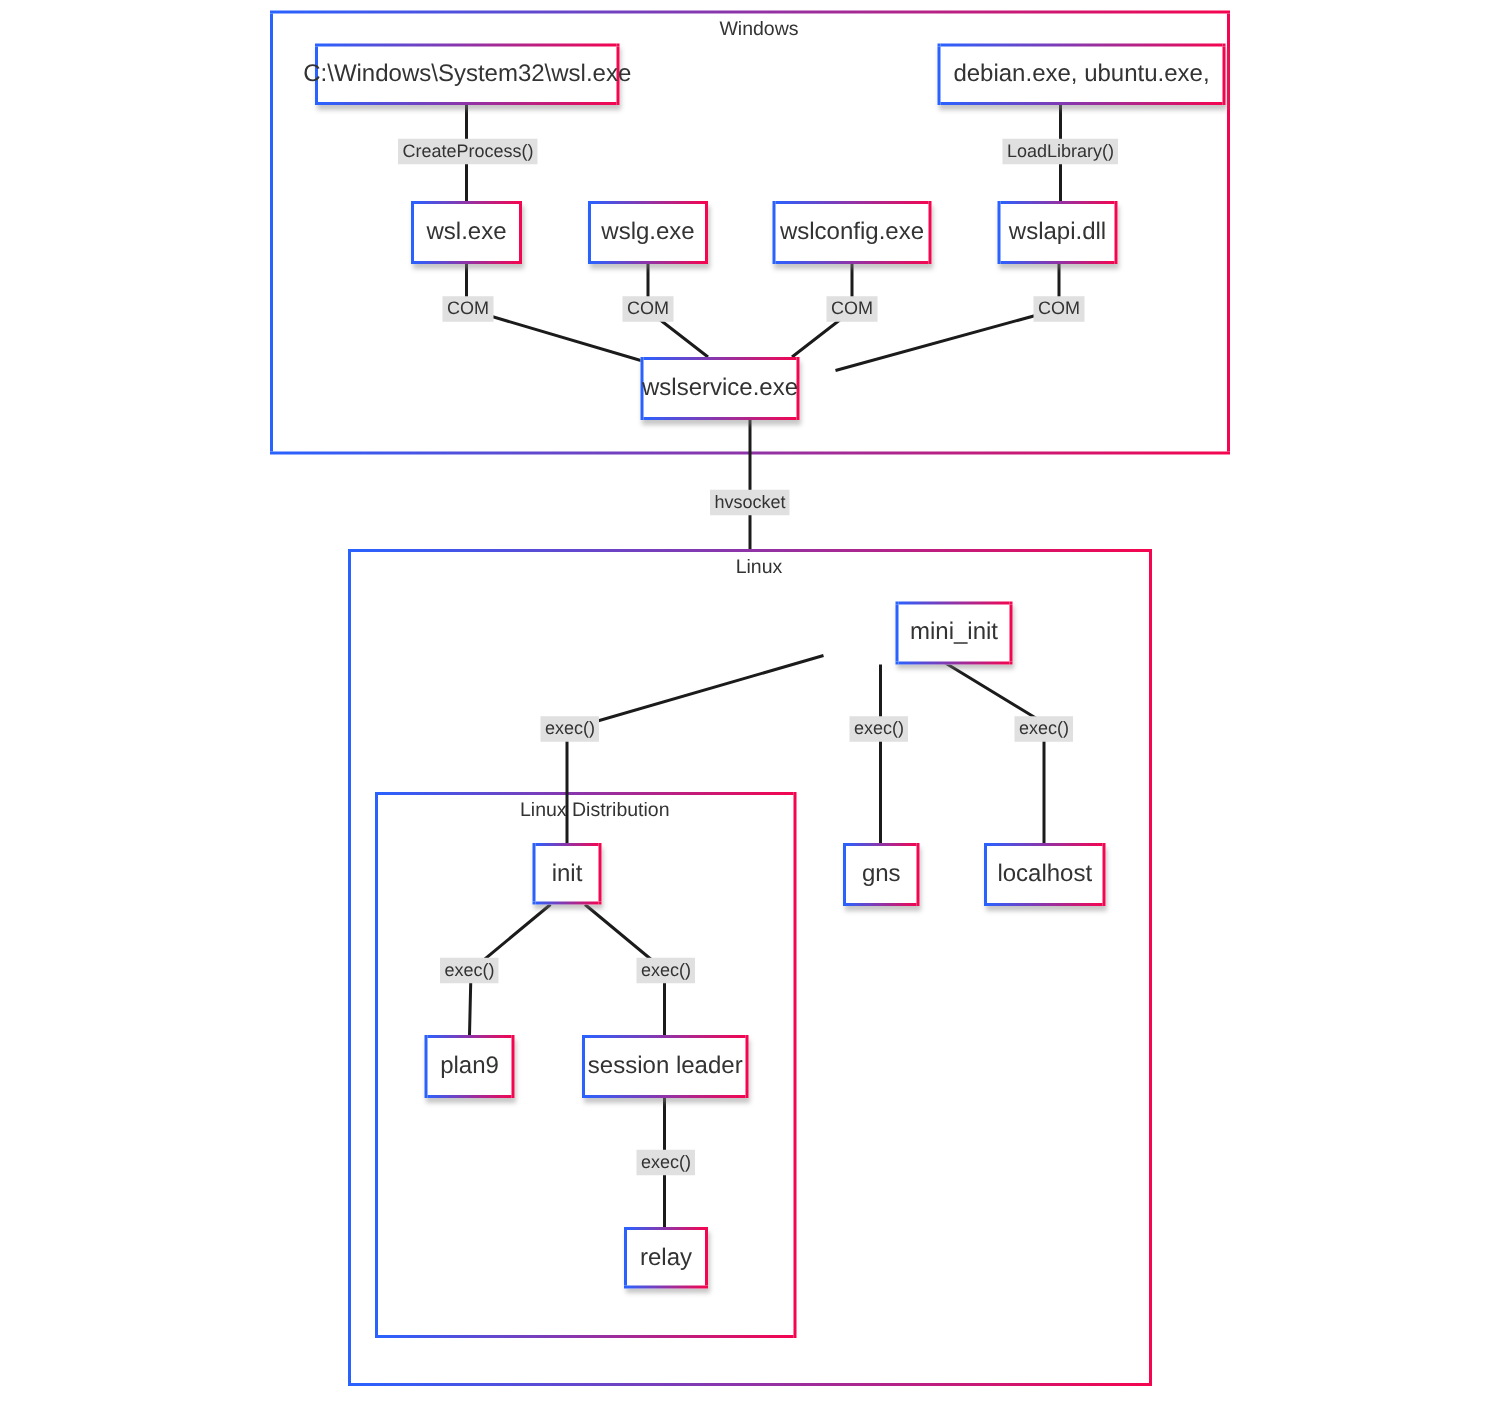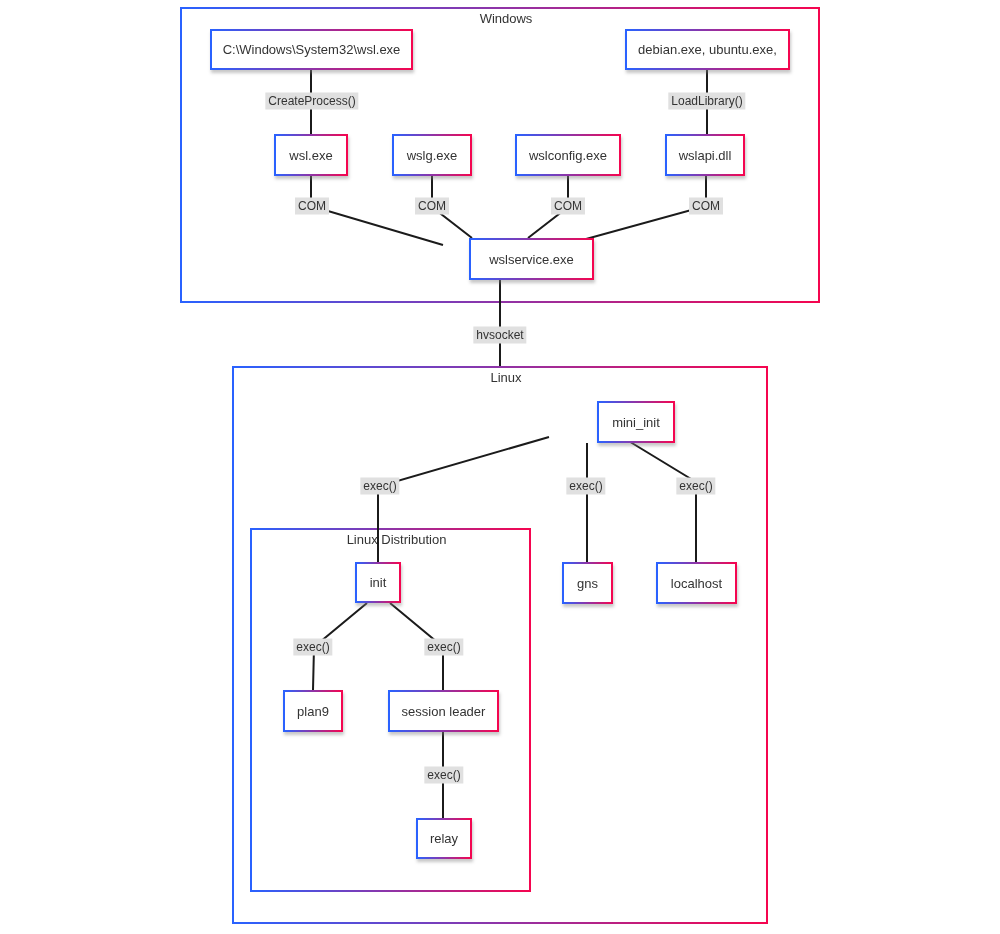--- a/index.html
+++ b/index.html
@@ -48,21 +48,21 @@
   }
   .node {
     position: absolute;
     display: flex;
     align-items: center;
     justify-content: center;
     background: #ffffff;
     border: 2px solid;
     border-image: linear-gradient(90deg, var(--grad-start), var(--grad-end)) 1;
     box-shadow: 1px 3px 3px rgba(130,130,130,0.45);
-    font-size: 13px;
+    font-size: 16px;
     color: var(--text-color);
     white-space: nowrap;
   }
   .edge-label {
     position: absolute;
     transform: translate(-50%, -50%);
     background: var(--label-bg);
     padding: 1px 3px;
     font-size: 12px;
     line-height: 15px;
@@ -100,41 +100,41 @@
     <polyline points="627,440 696,482 696,562"></polyline>
     <polyline points="367,603 314,647 313,690"></polyline>
     <polyline points="390,603 443,647 443,690"></polyline>
     <polyline points="443,732 443,818"></polyline>
   </svg>
 
   <div class="node" style="left:210px; top:29px; width:203px; height:41px;">
     <span>C:\Windows\System32\wsl.exe</span>
   </div>
 
-  <div class="node" style="left:625px; top:29px; width:165px; height:41px;">
+  <div class="node" style="left:625px; top:29px; width:192px; height:41px;">
     <span>debian.exe, ubuntu.exe,</span>
   </div>
 
   <div class="node" style="left:274px; top:134px; width:74px; height:42px;">
     <span>wsl.exe</span>
   </div>
 
   <div class="node" style="left:392px; top:134px; width:80px; height:42px;">
     <span>wslg.exe</span>
   </div>
 
   <div class="node" style="left:515px; top:134px; width:106px; height:42px;">
     <span>wslconfig.exe</span>
   </div>
 
   <div class="node" style="left:665px; top:134px; width:80px; height:42px;">
     <span>wslapi.dll</span>
   </div>
 
-  <div class="node" style="left:469px; top:238px; width:125px; height:42px;">
+  <div class="node" style="left:427px; top:238px; width:106px; height:42px;">
     <span>wslservice.exe</span>
   </div>
 
   <div class="node" style="left:549px; top:401px; width:78px; height:42px;margin-left:48px;">
     <span>mini_init</span>
   </div>
 
   <div class="node" style="left:355px; top:562px; width:46px; height:41px;">
     <span>init</span>
   </div>

